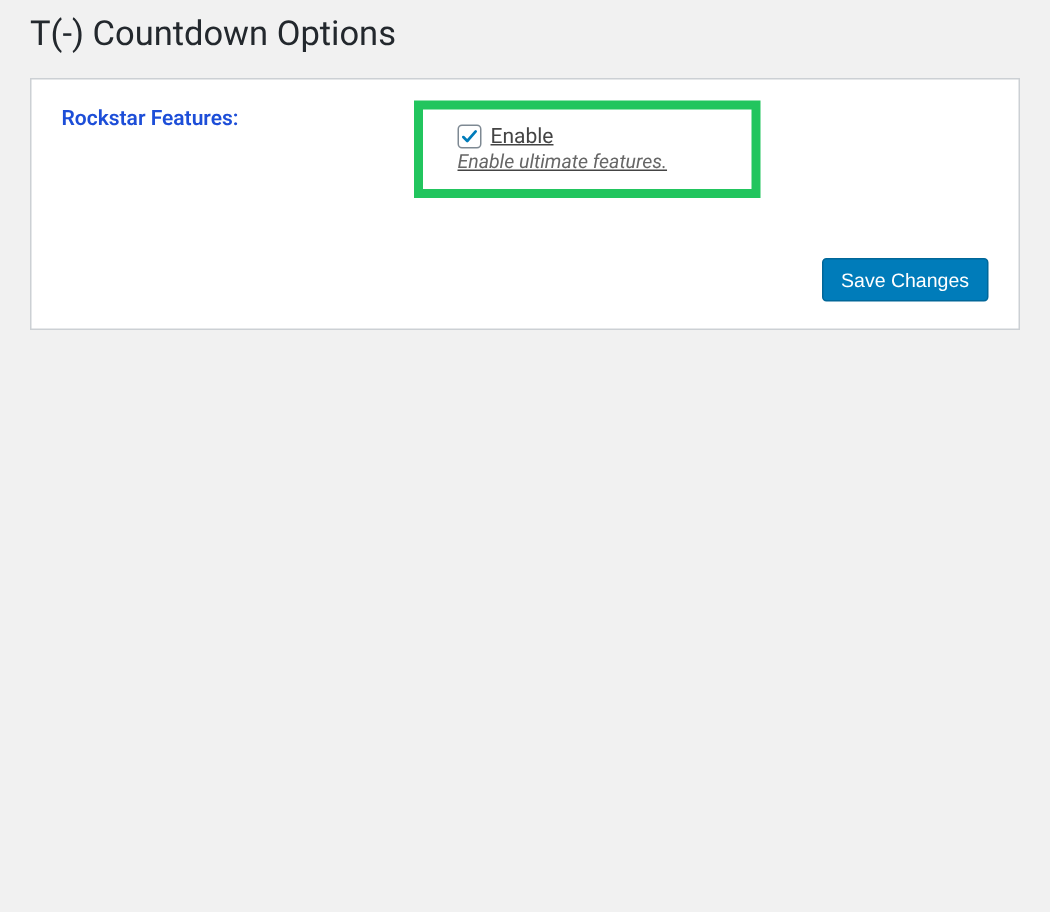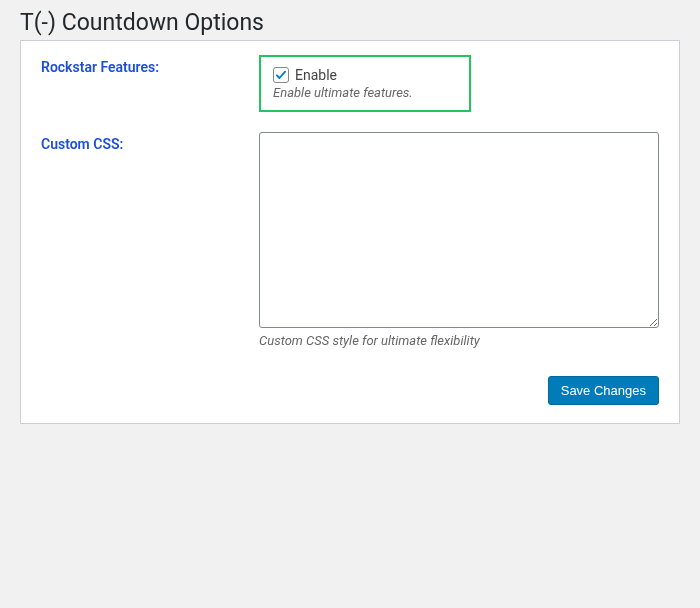--- a/index.html
+++ b/index.html
@@ -16,21 +16,21 @@
       height: 608px;
       overflow: hidden;
     }
     .page {
       padding: 0 20px 20px 20px;
     }
     h1 {
       font-size: 23px;
       font-weight: 400;
       color: #23282d;
-      padding: 9px 0 4px 0;
+      padding: 9px 0 16px 0;
     }
     .panel {
       background: #fff;
       border: 1px solid #ccd0d4;
       padding: 14px 20px 18px 20px;
     }
     .panel-heading {
       font-size: 14px;
       font-weight: 600;
       color: #23282d;
@@ -46,23 +46,24 @@
     }
     .label-cell {
       width: 235px;
       font-size: 14px;
       font-weight: 600;
       color: #1d4ed8;
       padding-top: 4px;
       margin-top: 36px;
     }
     .highlight-box {
-      border: 2px solid #22c55e;
-      padding: 10px 56px 10px 12px;
+      border: 6px solid #22c55e;
+      padding: 10px 56px 10px 23px;
       display: inline-block;
+      text-decoration: underline;
     }
     .checkbox-row {
       display: flex;
       align-items: center;
       gap: 6px;
       margin-bottom: 2px;
     }
     .checkbox {
       width: 16px;
       height: 16px;
@@ -119,21 +120,21 @@
       height: 196px;
       border: 1px solid #7e8993;
       border-radius: 3px;
       padding: 6px 8px;
       font-size: 13px;
       resize: both;
       background: #fff;
     }
     .submit-row {
       text-align: right;
-      margin-top: 8px;
+      margin-top: 20px;
       text-decoration: underline;
     }
     .button-primary {
       background: #007cba;
       border: 1px solid #006799;
       color: #fff;
       font-size: 13px;
       padding: 6px 12px;
       border-radius: 3px;
       cursor: pointer;
@@ -160,27 +161,20 @@
                 </svg>
               </span>
               <span class="checkbox-label">Enable</span>
             </div>
             <div class="description">Enable ultimate features.</div>
           </div>
         </td>
       </tr>
 
 
-      <tr>
-        <td class="label-cell">Custom CSS:</td>
-        <td>
-          <textarea style=""></textarea>
-          <div class="description">Custom CSS style for ultimate flexibility</div>
-        </td>
-      </tr>
     </tbody>
       </table>
 
     <div class="submit-row">
       <button class="button-primary">Save Changes</button>
     </div>
   </div>
 </div>
 
 </body></html>

